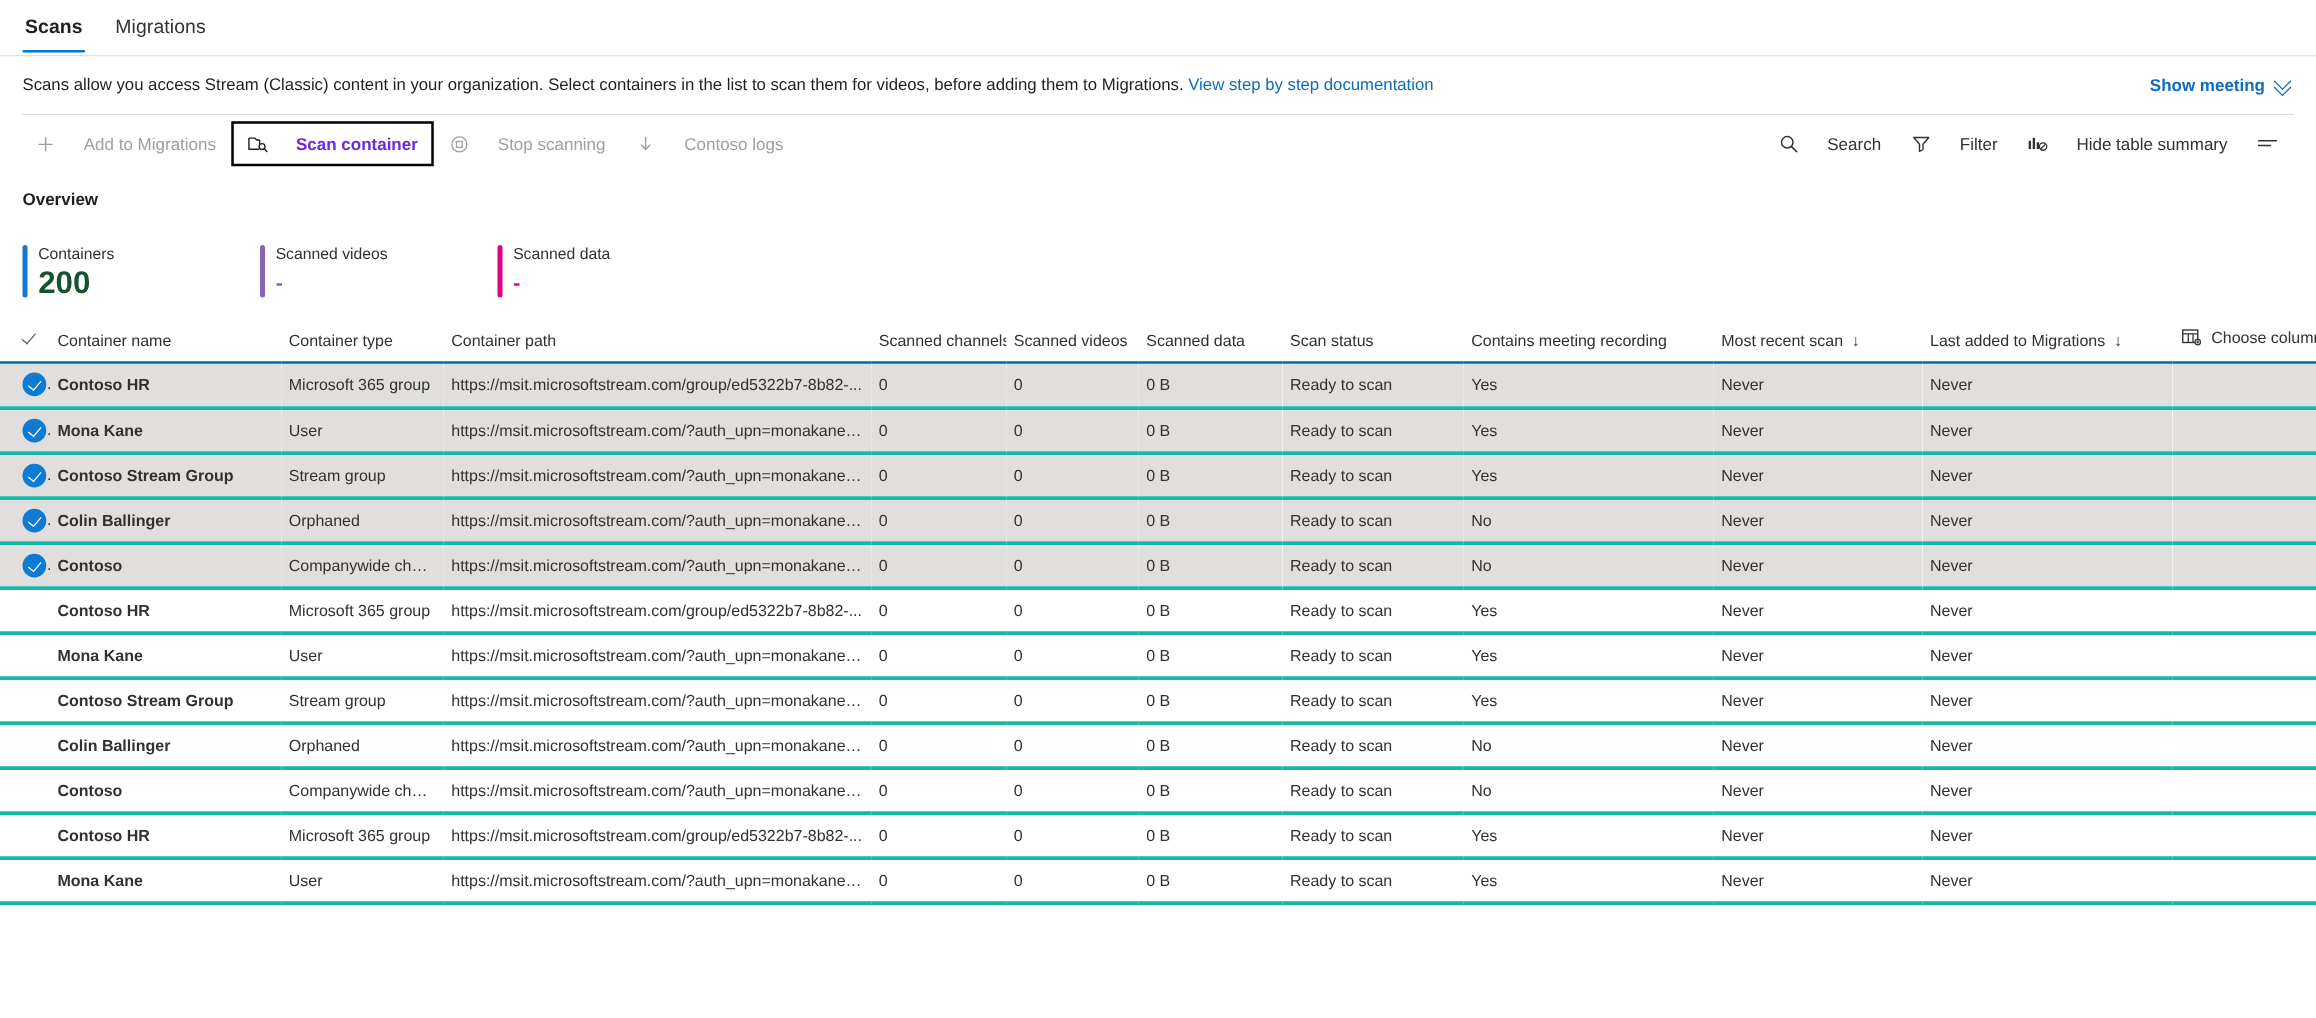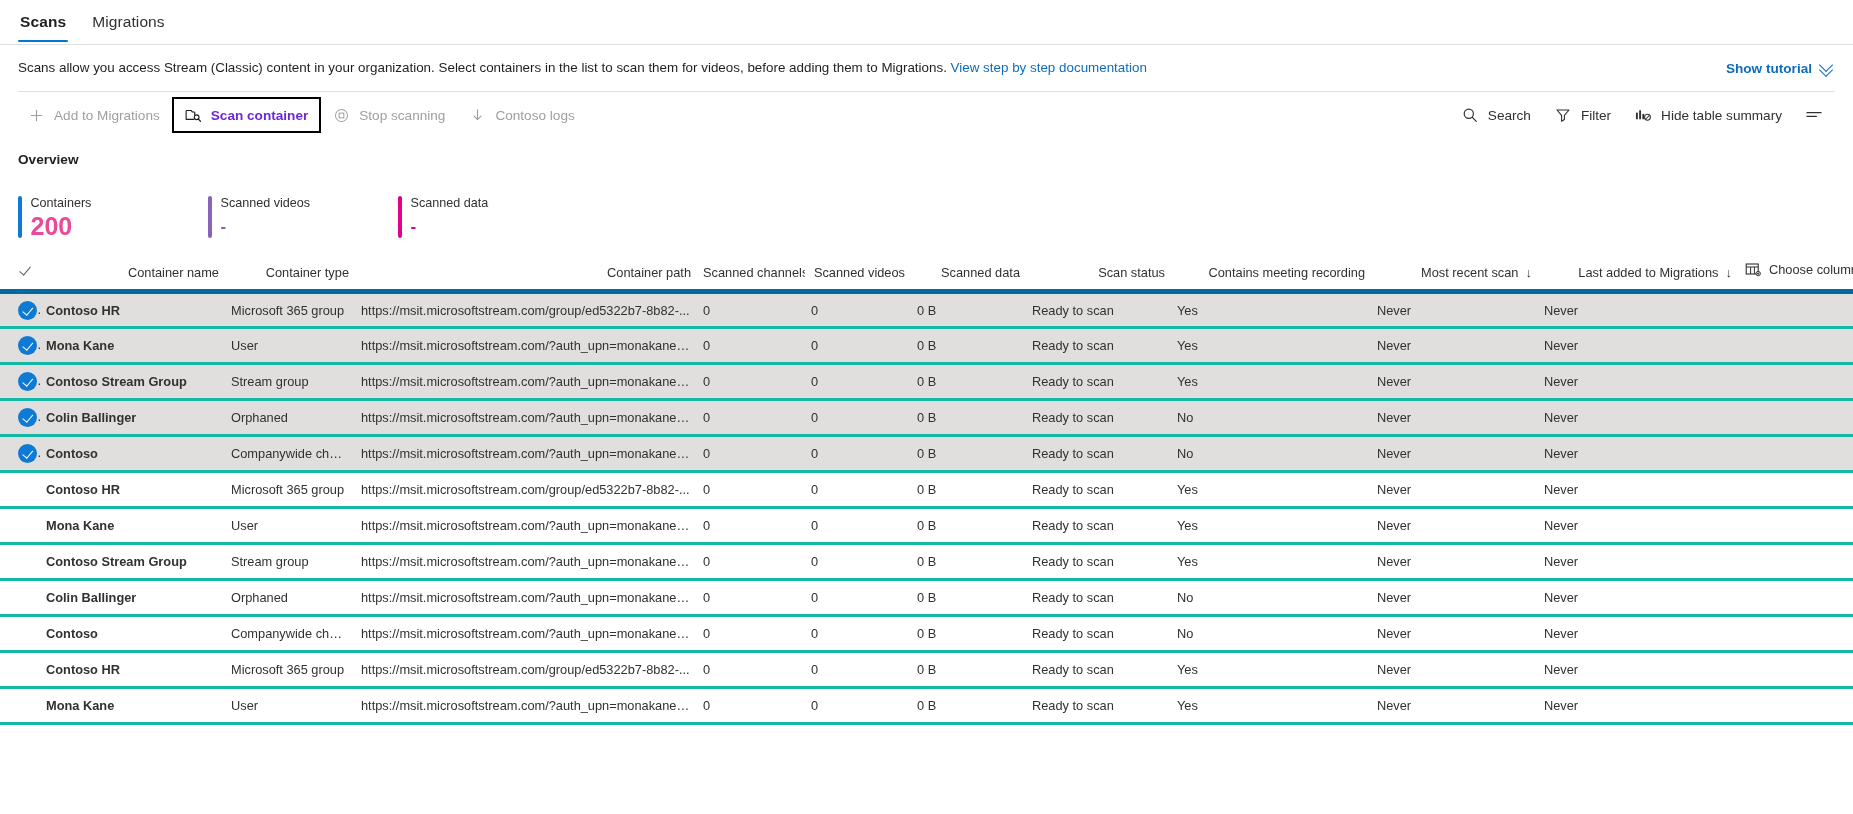--- a/index.html
+++ b/index.html
@@ -106,21 +106,21 @@
     display: flex;
     align-items: center;
     justify-content: space-between;
     height: 46px;
     padding: 0 18px 0 16px;
   }
   .cmd-group { display: flex; align-items: center; }
   .cmd-btn {
     display: flex;
     align-items: center;
-    gap: 9px;
+    gap: 22px;
     padding: 7px 11px;
     font-size: 13.6px;
     border: 1.5px solid transparent;
     background: transparent;
     cursor: pointer;
     white-space: nowrap;
     font-family: inherit;
     color: #605e5c;
     height: 36px;
     justify-content: flex-end;
@@ -188,27 +188,27 @@
     margin-top: 16px;
     width: 100%;
   }
   table.grid {
     width: 100%;
     border-collapse: collapse;
     table-layout: fixed;
     font-size: 13px;
   }
   table.grid th {
-    text-align: right;
+    text-align: left;
     font-weight: 400;
     font-size: 12.8px;
     color: #323130;
     padding: 5px 6px 9px 6px;
     vertical-align: bottom;
-    border-bottom: 5px solid #0369a1;
+    border-bottom: 2px solid #0369a1;
     white-space: nowrap;
     overflow: hidden;
   }
   table.grid th.sel-col { width: 40px; padding-left: 18px; }
   table.grid td {
     padding: 0 6px;
     height: 36px;
     color: #323130;
     font-size: 12.8px;
     white-space: nowrap;
@@ -287,21 +287,21 @@
   </div>
 </div>
 <div class="tab-divider"></div>
 
 <div class="descrow">
   <div class="desc-text">
     <span>Scans allow you access Stream (Classic) content in your organization. Select containers in the list to scan them for videos, before adding them to Migrations.</span>
     <a class="desc-link" href="#">View step by step documentation</a>
   </div>
   <div class="show-tutorial">
-    <span>Show tutorial</span>
+    <span>Show meeting</span>
     <span class="dblchev"></span>
   </div>
 </div>
 
 <div class="cmdbar-top-divider"></div>
 
 <div class="cmdbar">
   <div class="cmd-group">
 
     <button class="cmd-btn disabled">
@@ -390,21 +390,21 @@
 </div>
 
 <div class="overview-wrap">
   <div class="overview-title">Overview</div>
   <div class="stats">
 
     <div class="stat">
       <div class="stat-bar" style="background:#0f7ad4; height:42px;"></div>
       <div class="stat-body">
         <div class="stat-label">Containers</div>
-        <div class="stat-value" style="color:#ec4899;">200</div>
+        <div class="stat-value" style="color:#14532d;">200</div>
       </div>
     </div>
 
     <div class="stat">
       <div class="stat-bar" style="background:#8764b8; height:42px;"></div>
       <div class="stat-body">
         <div class="stat-label">Scanned videos</div>
         <div class="stat-value dash" style="color:#8764b8;">-</div>
       </div>
     </div>

